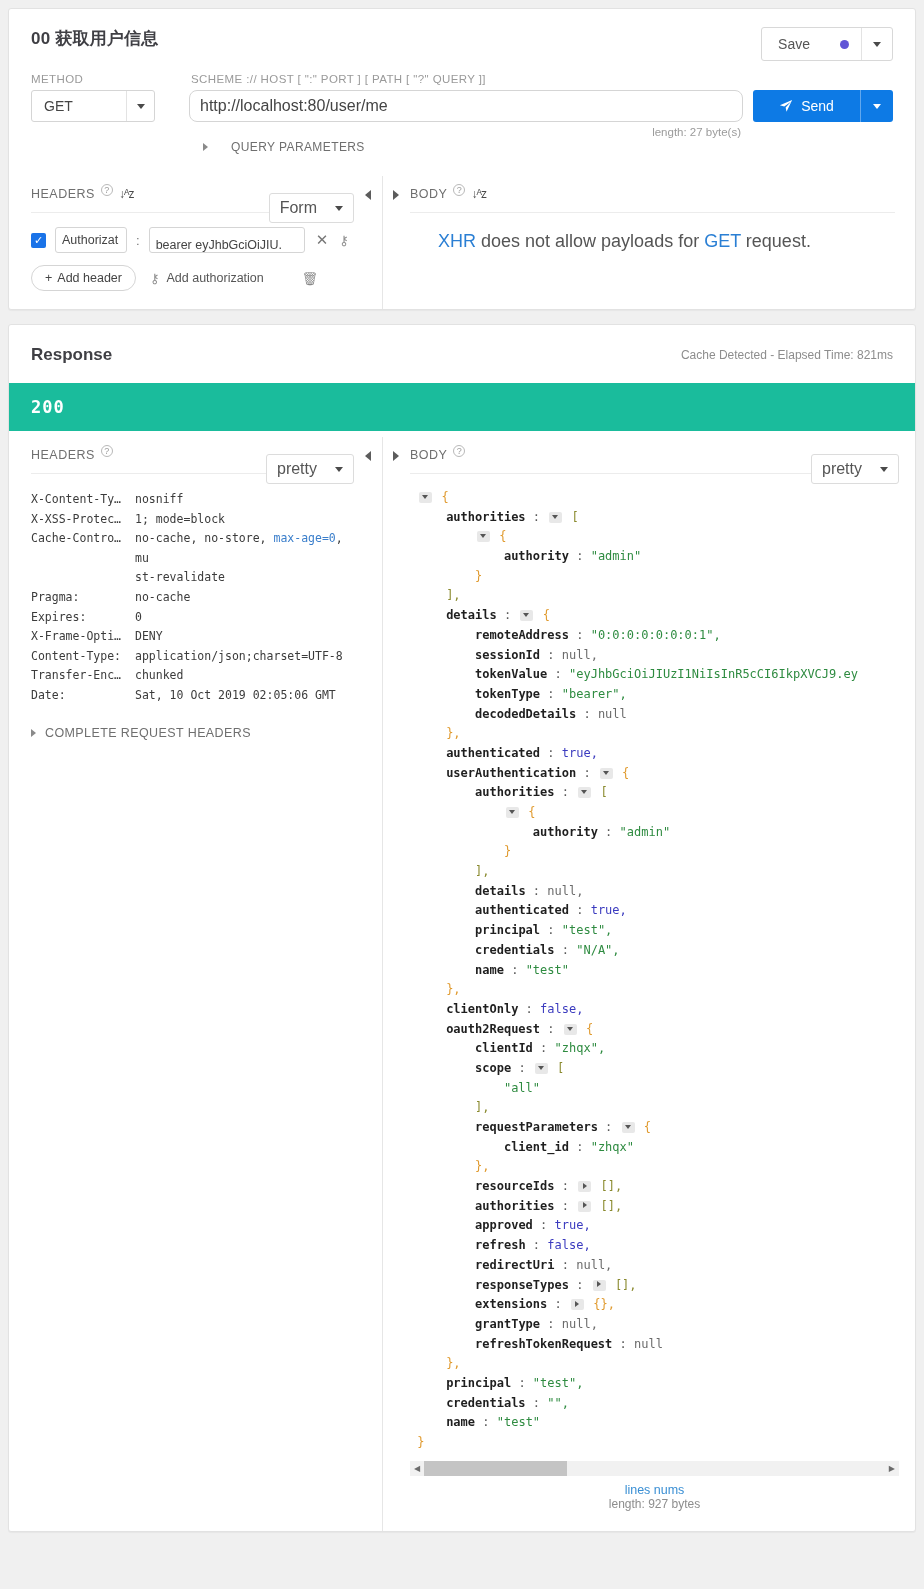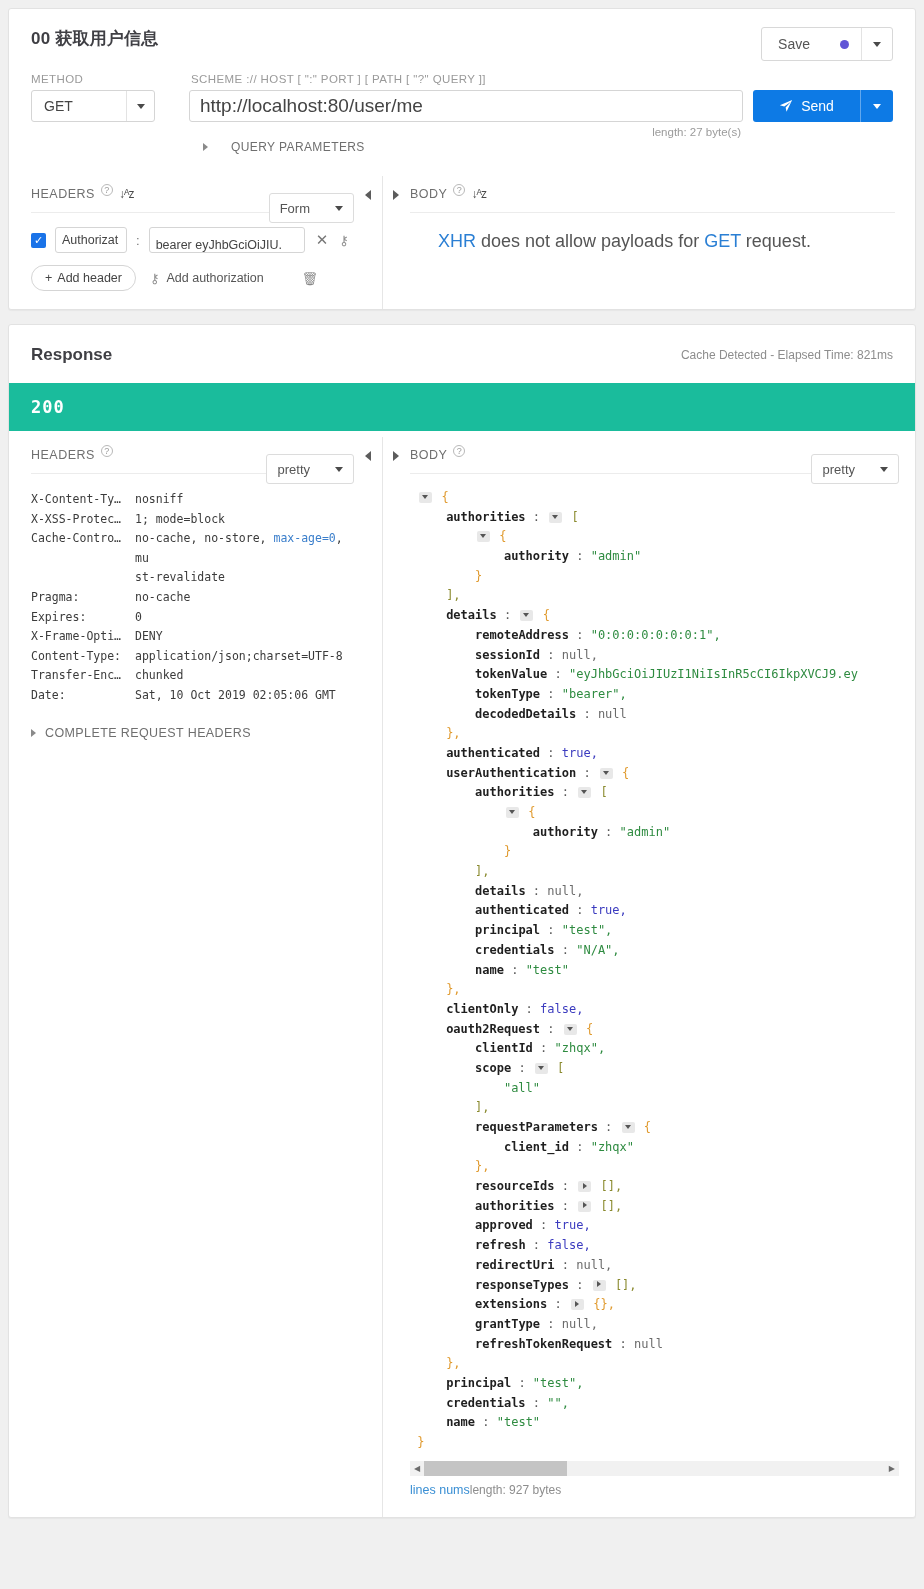--- a/index.html
+++ b/index.html
@@ -63,22 +63,22 @@
     width: 124px; height: 32px; border:1px solid #d5d5d5; border-radius:3px;
     display:flex; align-items:center; justify-content:space-between;
     padding: 0 0 0 12px; font-size: 14px; color:#444; background:#fff; cursor:pointer;
   }
   .method-select .mcaret {
     width: 28px; height:100%; display:flex; align-items:center; justify-content:center;
     border-left:1px solid #e3e3e3;
   }
   .url-input {
     flex: 1; height: 32px; margin-left: 34px;
-    border:1px solid #d5d5d5; border-radius:3px; background:#fff;
-    display:flex; align-items:center; padding: 0 10px; font-size: 19px; color:#444;
+    border:1px solid #d5d5d5; border-radius:8px; background:#fff;
+    display:flex; align-items:center; padding: 0 10px; font-size: 16px; color:#444;
   }
   .send-group {
     display:flex; align-items:stretch; margin-left: 10px;
     background:#0d7ae5; border-radius:3px; height: 32px; color:#fff;
     min-width: 140px;
   }
   .send-btn {
     flex:1; display:flex; align-items:center; justify-content:center; gap: 8px;
     font-size:14px; cursor:pointer; border-right:1px solid rgba(255,255,255,.35);
   }
@@ -105,22 +105,22 @@
   .pane-head { display:flex; align-items:center; justify-content:space-between; height: 36px;}
   .pane-head-title { display:flex; align-items:center; gap:6px; font-size:12.5px; color:#6f6f6f; letter-spacing:.5px;}
   .q-circle {
     display:inline-flex; align-items:center; justify-content:center;
     width:12px;height:12px;border-radius:50%;border:1px solid #b9b9b9;
     font-size:9px; color:#9b9b9b; position:relative; top:-4px;
   }
   .sort-ic { font-size:12px; color:#4a4a4a; letter-spacing:-1px;}
   .mini-select {
     border:1px solid #dcdcdc; border-radius:3px; height:30px;
-    display:flex; align-items:center; gap:25px; padding: 0 10px;
-    font-size:13px; color:#555; background:#fff; cursor:pointer;margin-top:28px;
+    display:flex; align-items:center; gap:18px; padding: 0 10px;
+    font-size:16px; color:#555; background:#fff; cursor:pointer;margin-top:28px;
   }
   .hr-line { height:1px; background:#ececec; }
 
   
   .hdr-row { display:flex; align-items:center; gap:9px; padding: 14px 0 0 0;}
   .chk {
     width:15px;height:15px;border-radius:2px;background:#1a73e8;
     display:flex;align-items:center;justify-content:center;color:#fff;font-size:11px;
     cursor:pointer;
   }
@@ -200,21 +200,21 @@
   .br{ color:#e09a2e;}
   .brk{ color:#8a8a2e;}
 
   .hscroll {
     margin-top: 8px; height: 15px; background:#f1f1f1;
     display:flex; align-items:center; position:relative;
   }
   .hscroll .ar { font-size:8px; color:#6b6b6b; padding:0 4px;}
   .hscroll .track { flex:1; position:relative; height:100%;}
   .hscroll .thumb { position:absolute; left:0; top:0; bottom:0; width:31%; background:#c4c4c4;}
-  .json-foot { display:flex; align-items:center; justify-content:flex-start; padding: 7px 0 20px 0;}
+  .json-foot { display:flex; align-items:center; justify-content:flex-end; padding: 7px 0 20px 0; flex-direction: column;}
   .lines-nums { font-size:12.5px; color:#3a8fd4; cursor:pointer;}
   .blen { font-size:12px; color:#8d8d8d;}
 </style>
 </head>
 <body>
 
 <div class="card">
 
   <div class="req-top">
     <div class="req-title">00 获取用户信息</div>

